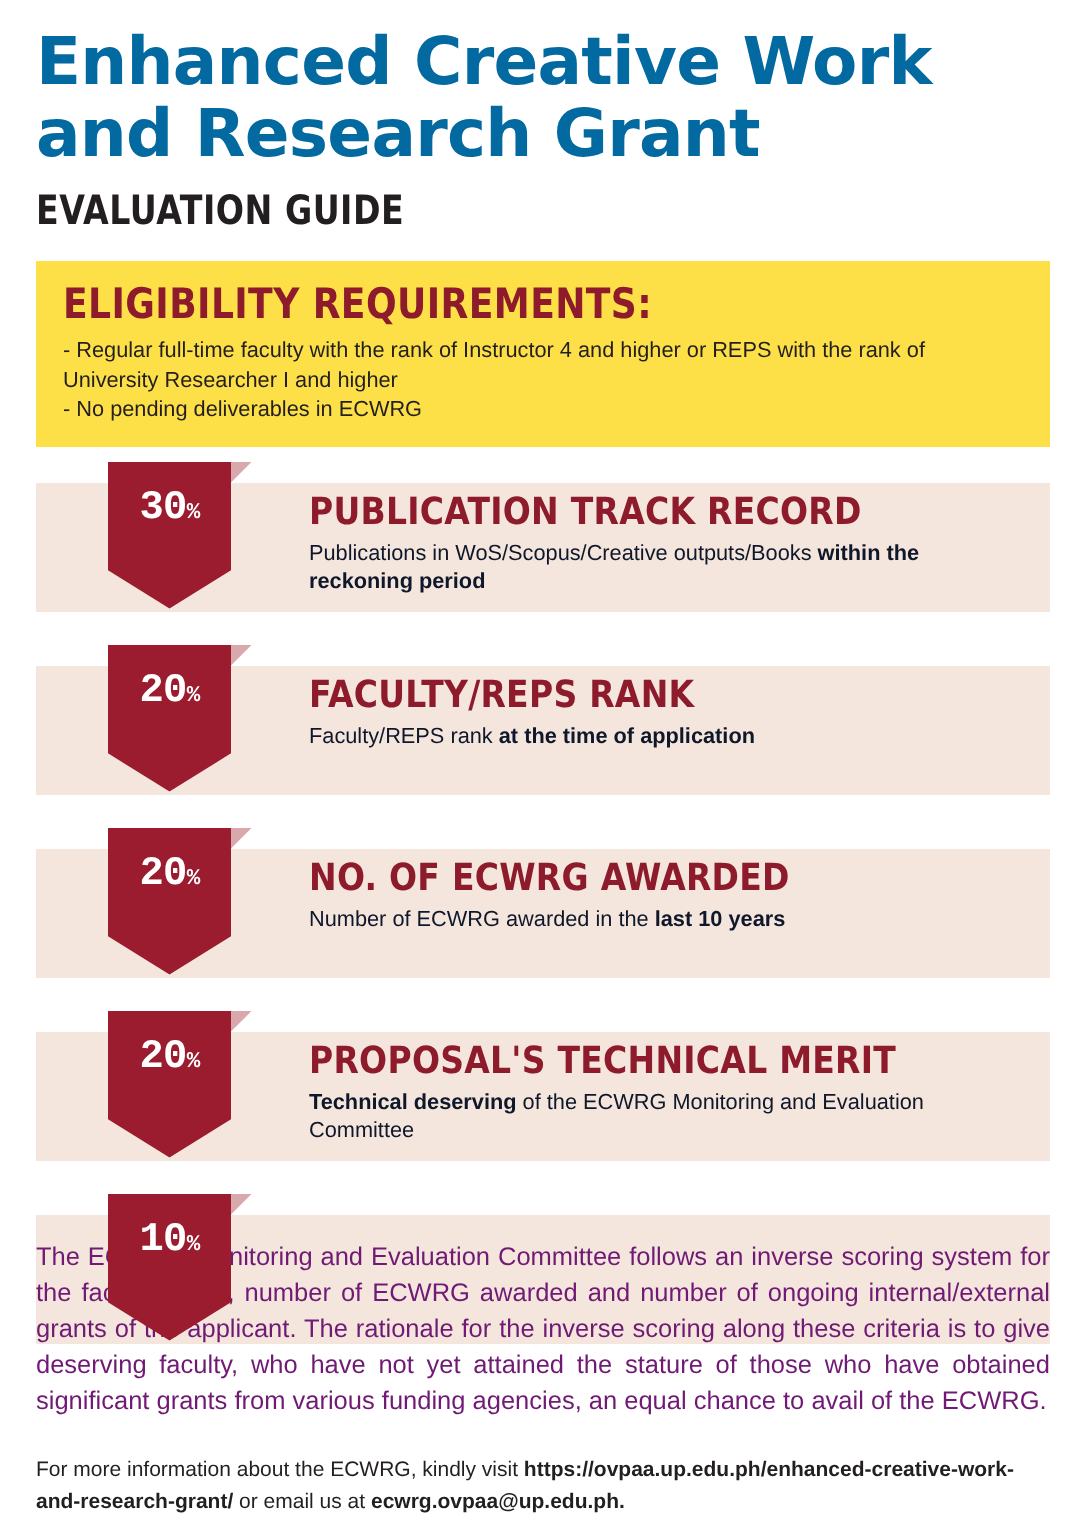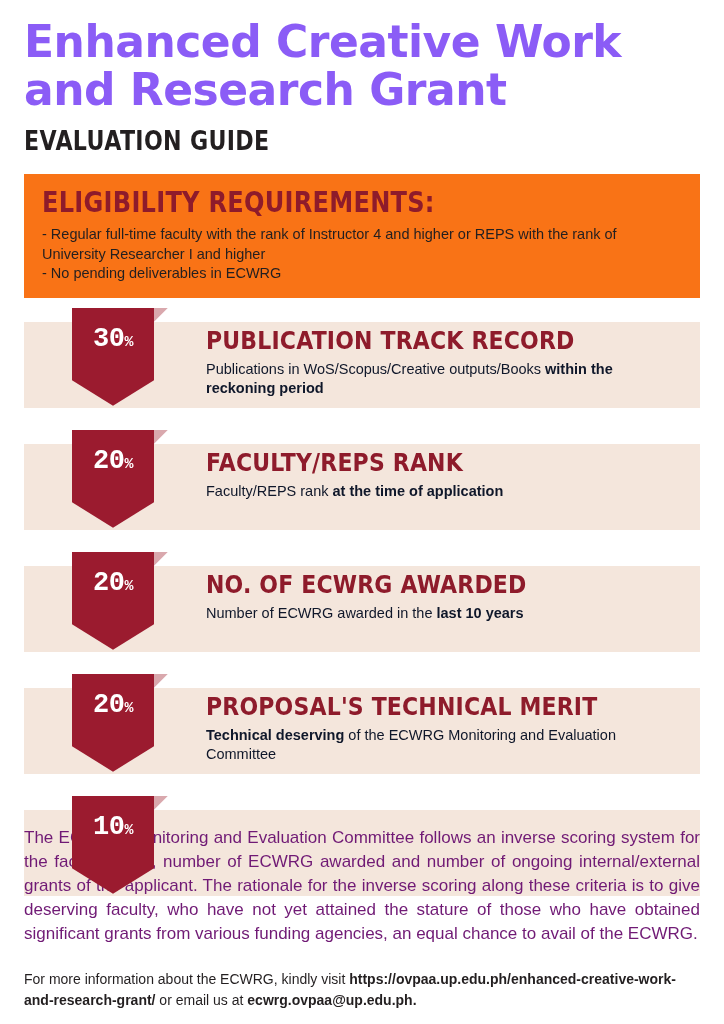--- a/index.html
+++ b/index.html
@@ -19,38 +19,38 @@
 
   
   .header {
     padding: 18px 24px 0 24px;
   }
   .main-title {
     font-family: "DejaVu Sans", sans-serif;
     font-size: 44px;
     line-height: 1.08;
     font-weight: 700;
-    color: #8b5cf6;
+    color: #0369a1;
     letter-spacing: -0.5px;
   }
   .sub-title {
     margin-top: 12px;
     font-family: "DejaVu Sans", sans-serif;
     font-size: 27px;
     font-weight: 700;
     color: #231f20;
     letter-spacing: 0.4px;
     transform: scaleX(0.82);
     transform-origin: left center;
   }
 
   
   .elig {
     margin: 18px 24px 0 24px;
-    background: #f97316;
+    background: #fde047;
     padding: 12px 16px 14px 18px;
   }
   .elig-title {
     font-family: "DejaVu Sans", sans-serif;
     font-size: 28px;
     font-weight: 700;
     color: #8e1b2b;
     letter-spacing: 0.3px;
     transform: scaleX(0.86);
     transform-origin: left center;

